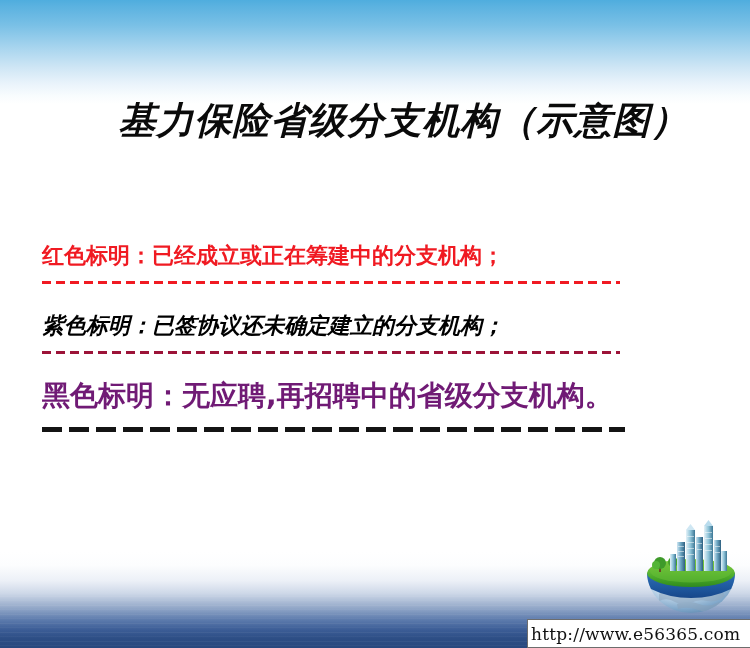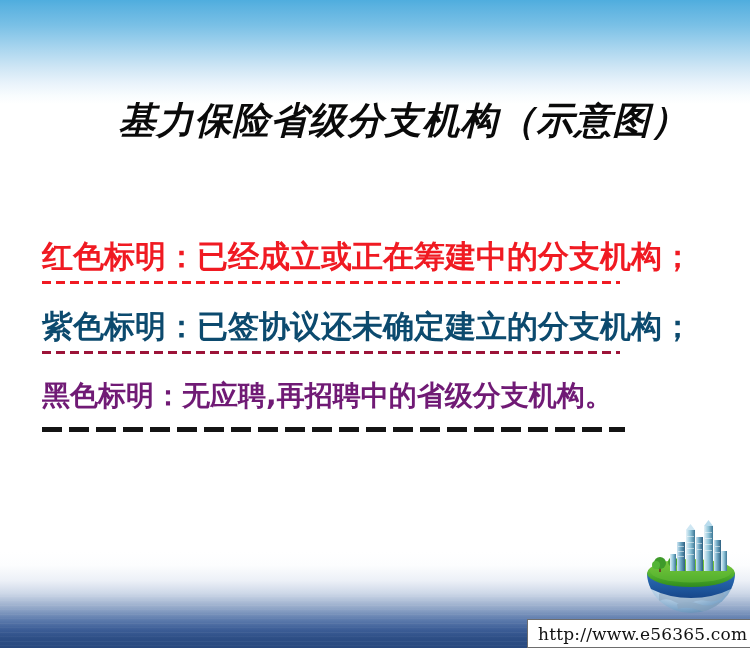--- a/index.html
+++ b/index.html
@@ -97,27 +97,27 @@
   
   .legend {
     position: absolute;
     left: 42px;
     top: 236px;
     width: 600px;
   }
   .legend-row {
     font-family: "DejaVu Sans", "Liberation Sans", sans-serif;
     font-weight: bold;
-    font-size: 31px;
+    font-size: 22px;
     line-height: 40px;
     white-space: nowrap;
     letter-spacing: 0px;
   }
   .legend-row.red   { color: #f01a22; }
-  .legend-row.purple{ color: #0c4a6e; }
+  .legend-row.purple{ color: #000000; font-style: italic; }
   .legend-row.black { color: #701a75; font-size: 28px; }
 
   .rule {
     height: 16px;
     margin-top: 5px;
     margin-bottom: 9px;
   }
   .rule-inner {
     height: 4px;
     width: 578px;
@@ -162,21 +162,21 @@
     border: 1px solid #6d6d6d;
     border-right: none;
     box-sizing: border-box;
     display: flex;
     align-items: center;
   }
   .watermark span {
     font-family: "DejaVu Serif", "Liberation Serif", serif;
     font-size: 17px;
     color: #111111;
-    padding-left: 10px;
+    padding-left: 3px;
     letter-spacing: .2px;
     white-space: nowrap;
   }
 </style>
 </head>
 <body>
 
 <div id="slide">
 
   <div class="sky"></div>

